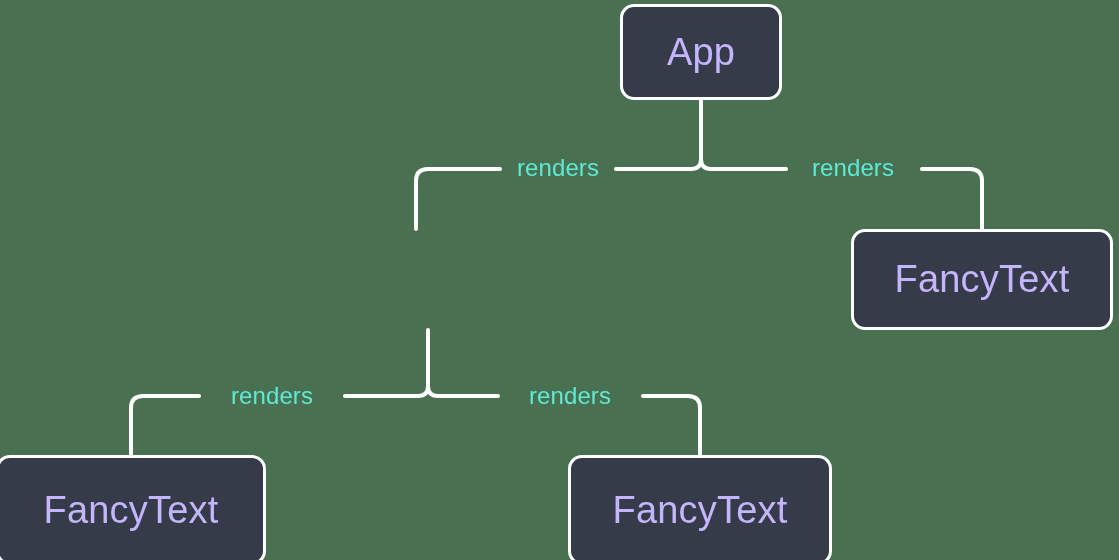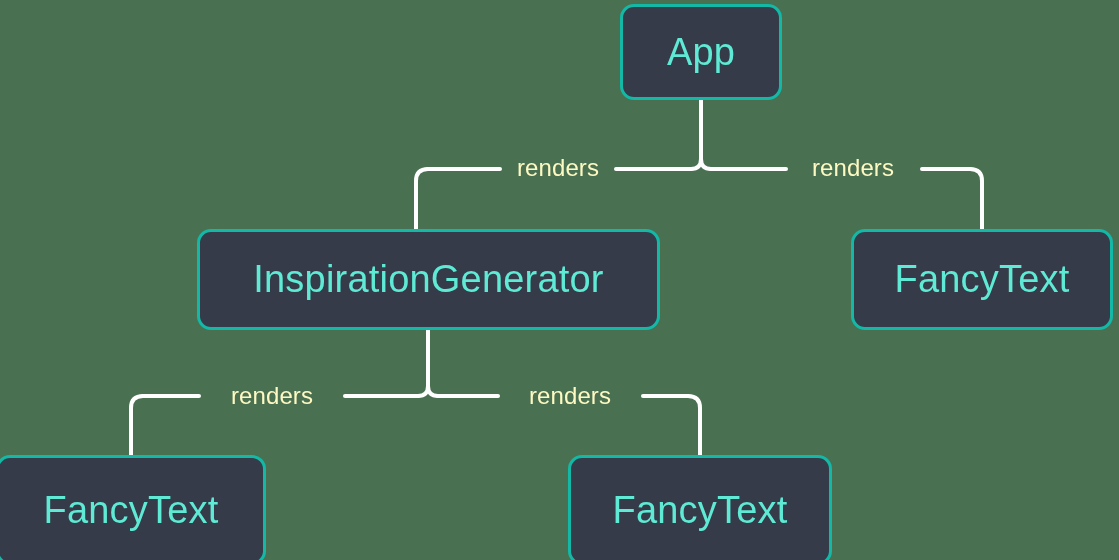--- a/index.html
+++ b/index.html
@@ -21,35 +21,35 @@
   svg.connectors {
     position: absolute;
     left: 0;
     top: 0;
     width: 1119px;
     height: 560px;
   }
   .node {
     position: absolute;
     background: #353b48;
-    border: 3px solid #14b8a6;
+    border: 3px solid #ffffff;
     border-radius: 14px;
     box-sizing: border-box;
     display: flex;
     align-items: center;
     justify-content: center;
-    color: #5eead4;
+    color: #c4b5fd;
     font-size: 38px;
     font-weight: 400;
     letter-spacing: 0.2px;
     white-space: nowrap;
   }
   .edge-label {
     position: absolute;
-    color: #fef9c3;
+    color: #5eead4;
     font-size: 24px;
     font-weight: 500;
     letter-spacing: 0.1px;
     white-space: nowrap;
     transform: translate(-50%, -50%);
   }
 </style>
 </head>
 <body>
 
@@ -83,23 +83,20 @@
       <path d="M 643 396 L 688 396"></path>
       <path d="M 688 396 Q 700 396 700 408 L 700 455"></path>
 
     </g>
   </svg>
 
   <div class="node" style="left:620px; top:4px; width:162px; height:96px;">
     <span>App</span>
   </div>
 
-  <div class="node" style="left:197px; top:229px; width:463px; height:101px;">
-    <span>InspirationGenerator</span>
-  </div>
 
   <div class="node" style="left:851px; top:229px; width:262px; height:101px;">
     <span>FancyText</span>
   </div>
 
   <div class="node" style="left:-4px; top:455px; width:270px; height:110px;">
     <span>FancyText</span>
   </div>
 
   <div class="node" style="left:568px; top:455px; width:264px; height:110px;">

